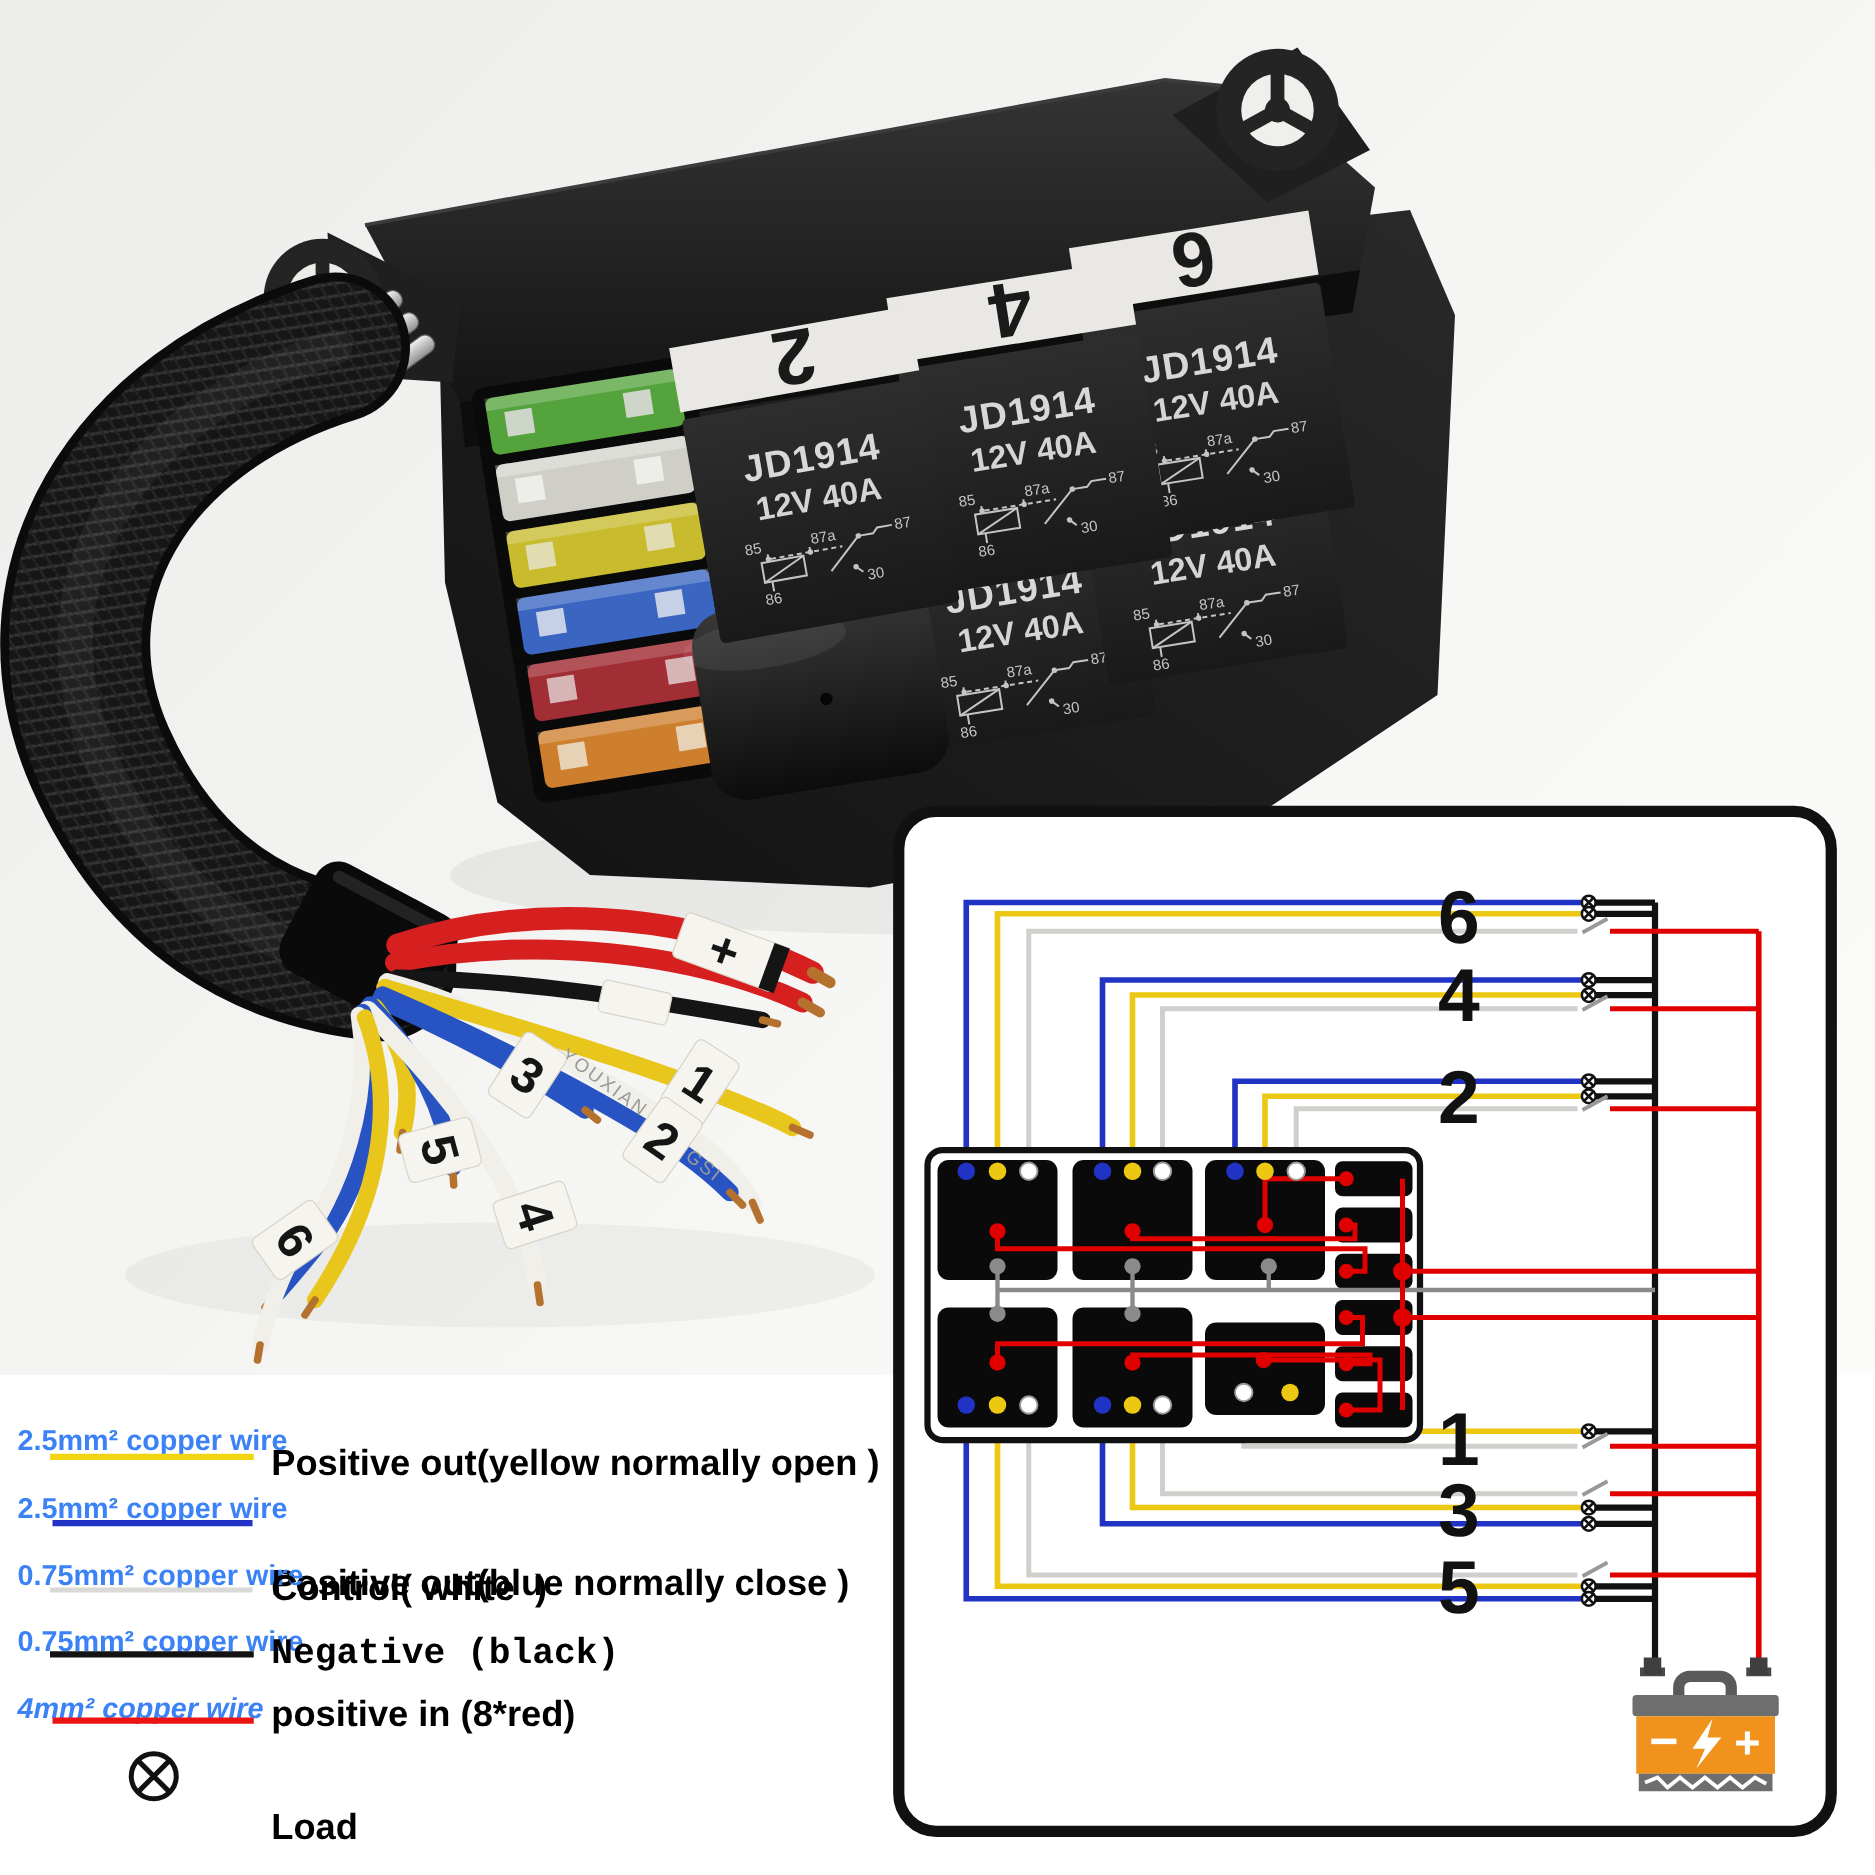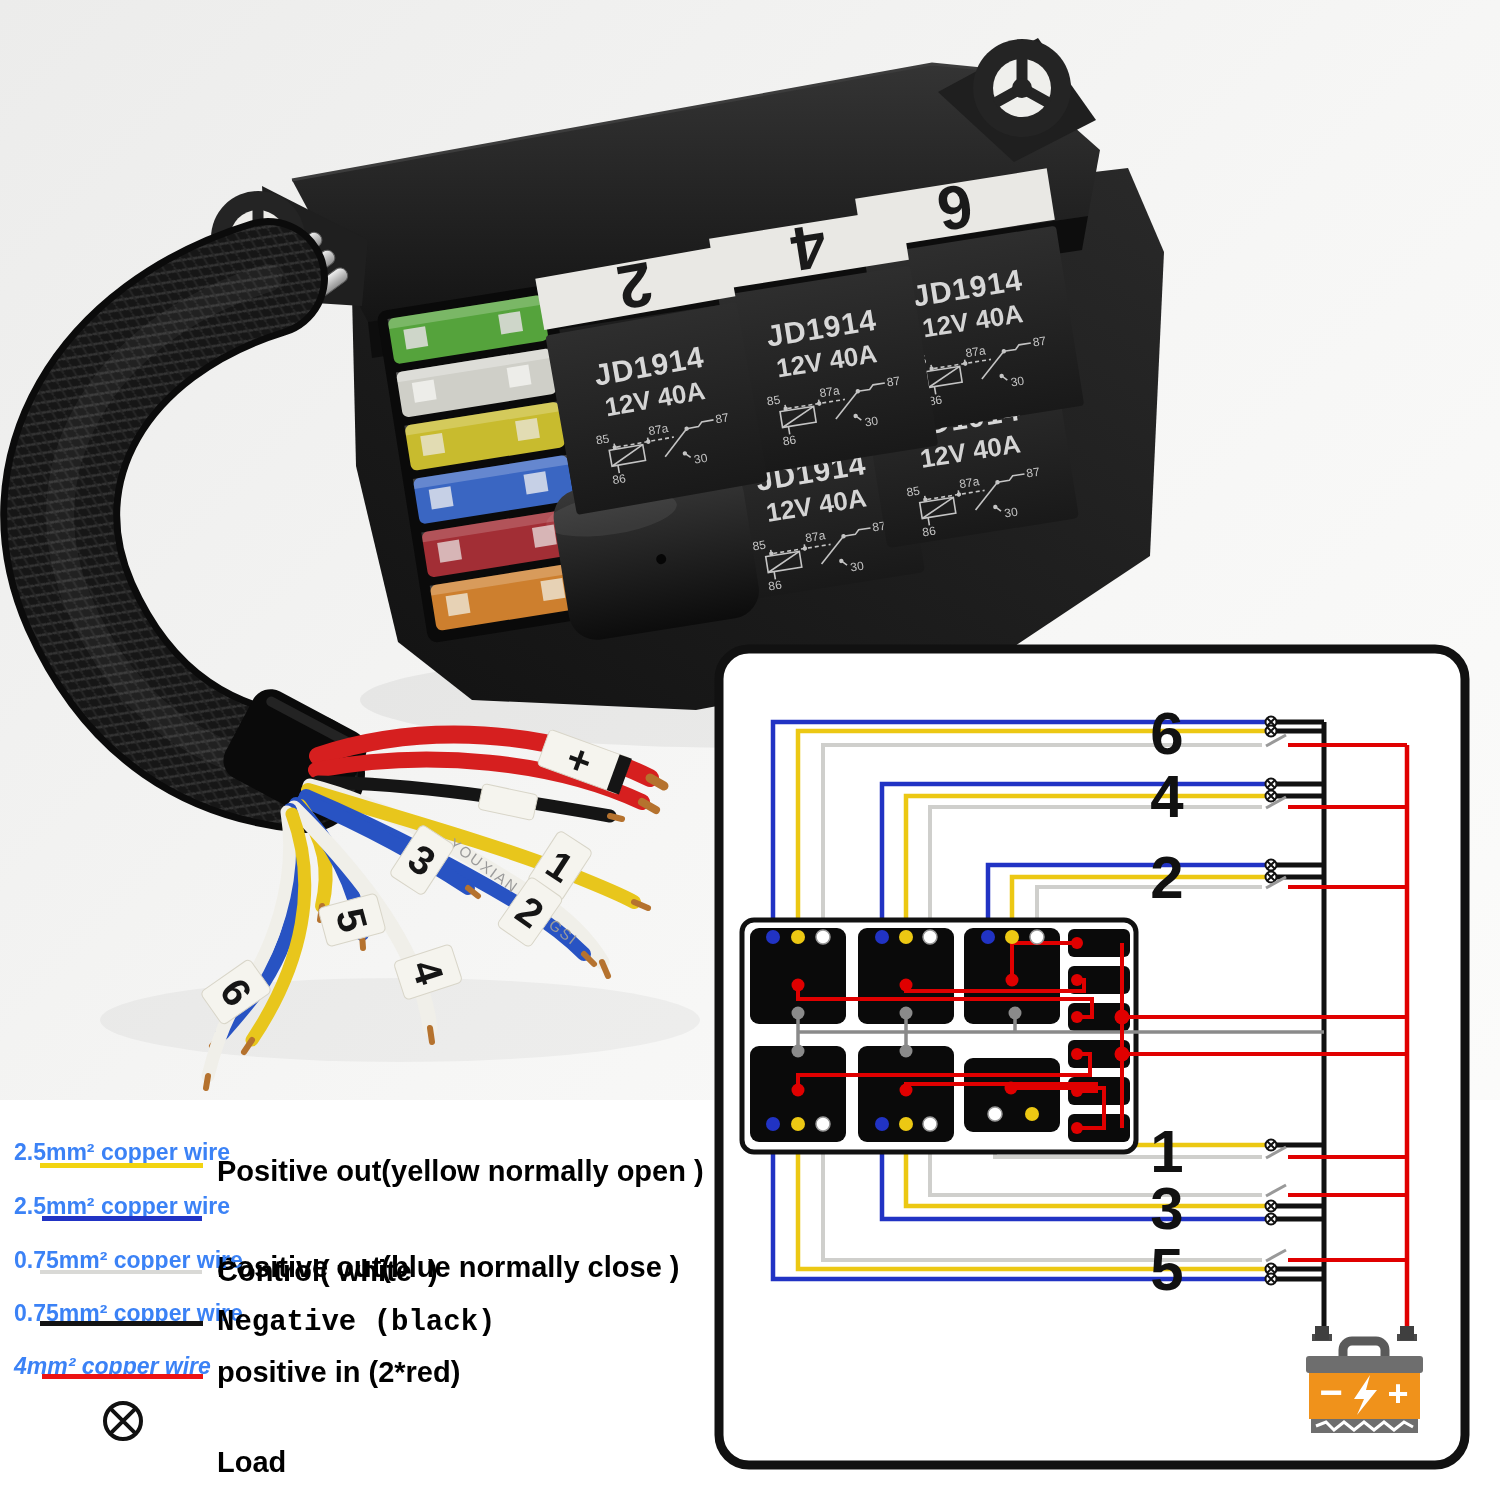--- a/index.html
+++ b/index.html
@@ -614,21 +614,21 @@
   <div class="spec" style="left:14px;top:1247px;">0.75mm² copper wire</div>
   <div class="lline l-white"></div>
   <div class="desc" style="left:217px;top:1255px;">Control( white  )</div>
 
   <div class="spec" style="left:14px;top:1300px;">0.75mm² copper wire</div>
   <div class="lline l-black"></div>
   <div class="desc" style="left:217px;top:1306px;font-family:Liberation Mono, monospace;">Negative (black)</div>
 
   <div class="spec" style="left:14px;top:1353px;font-style:italic;">4mm² copper wire</div>
   <div class="lline l-red"></div>
-  <div class="desc" style="left:217px;top:1356px;">positive in (2*red)</div>
+  <div class="desc" style="left:217px;top:1356px;">positive in (8*red)</div>
 
   <svg style="position:absolute;left:100px;top:1398px;" width="46" height="46" viewBox="0 0 46 46">
     <circle cx="23" cy="23" r="18" fill="none" stroke="#111" stroke-width="4"></circle>
     <path d="M10.3,10.3 L35.7,35.7 M35.7,10.3 L10.3,35.7" stroke="#111" stroke-width="4"></path>
   </svg>
   <div class="desc" style="left:217px;top:1446px;">Load</div>
 </div>
 
 </div>
 

